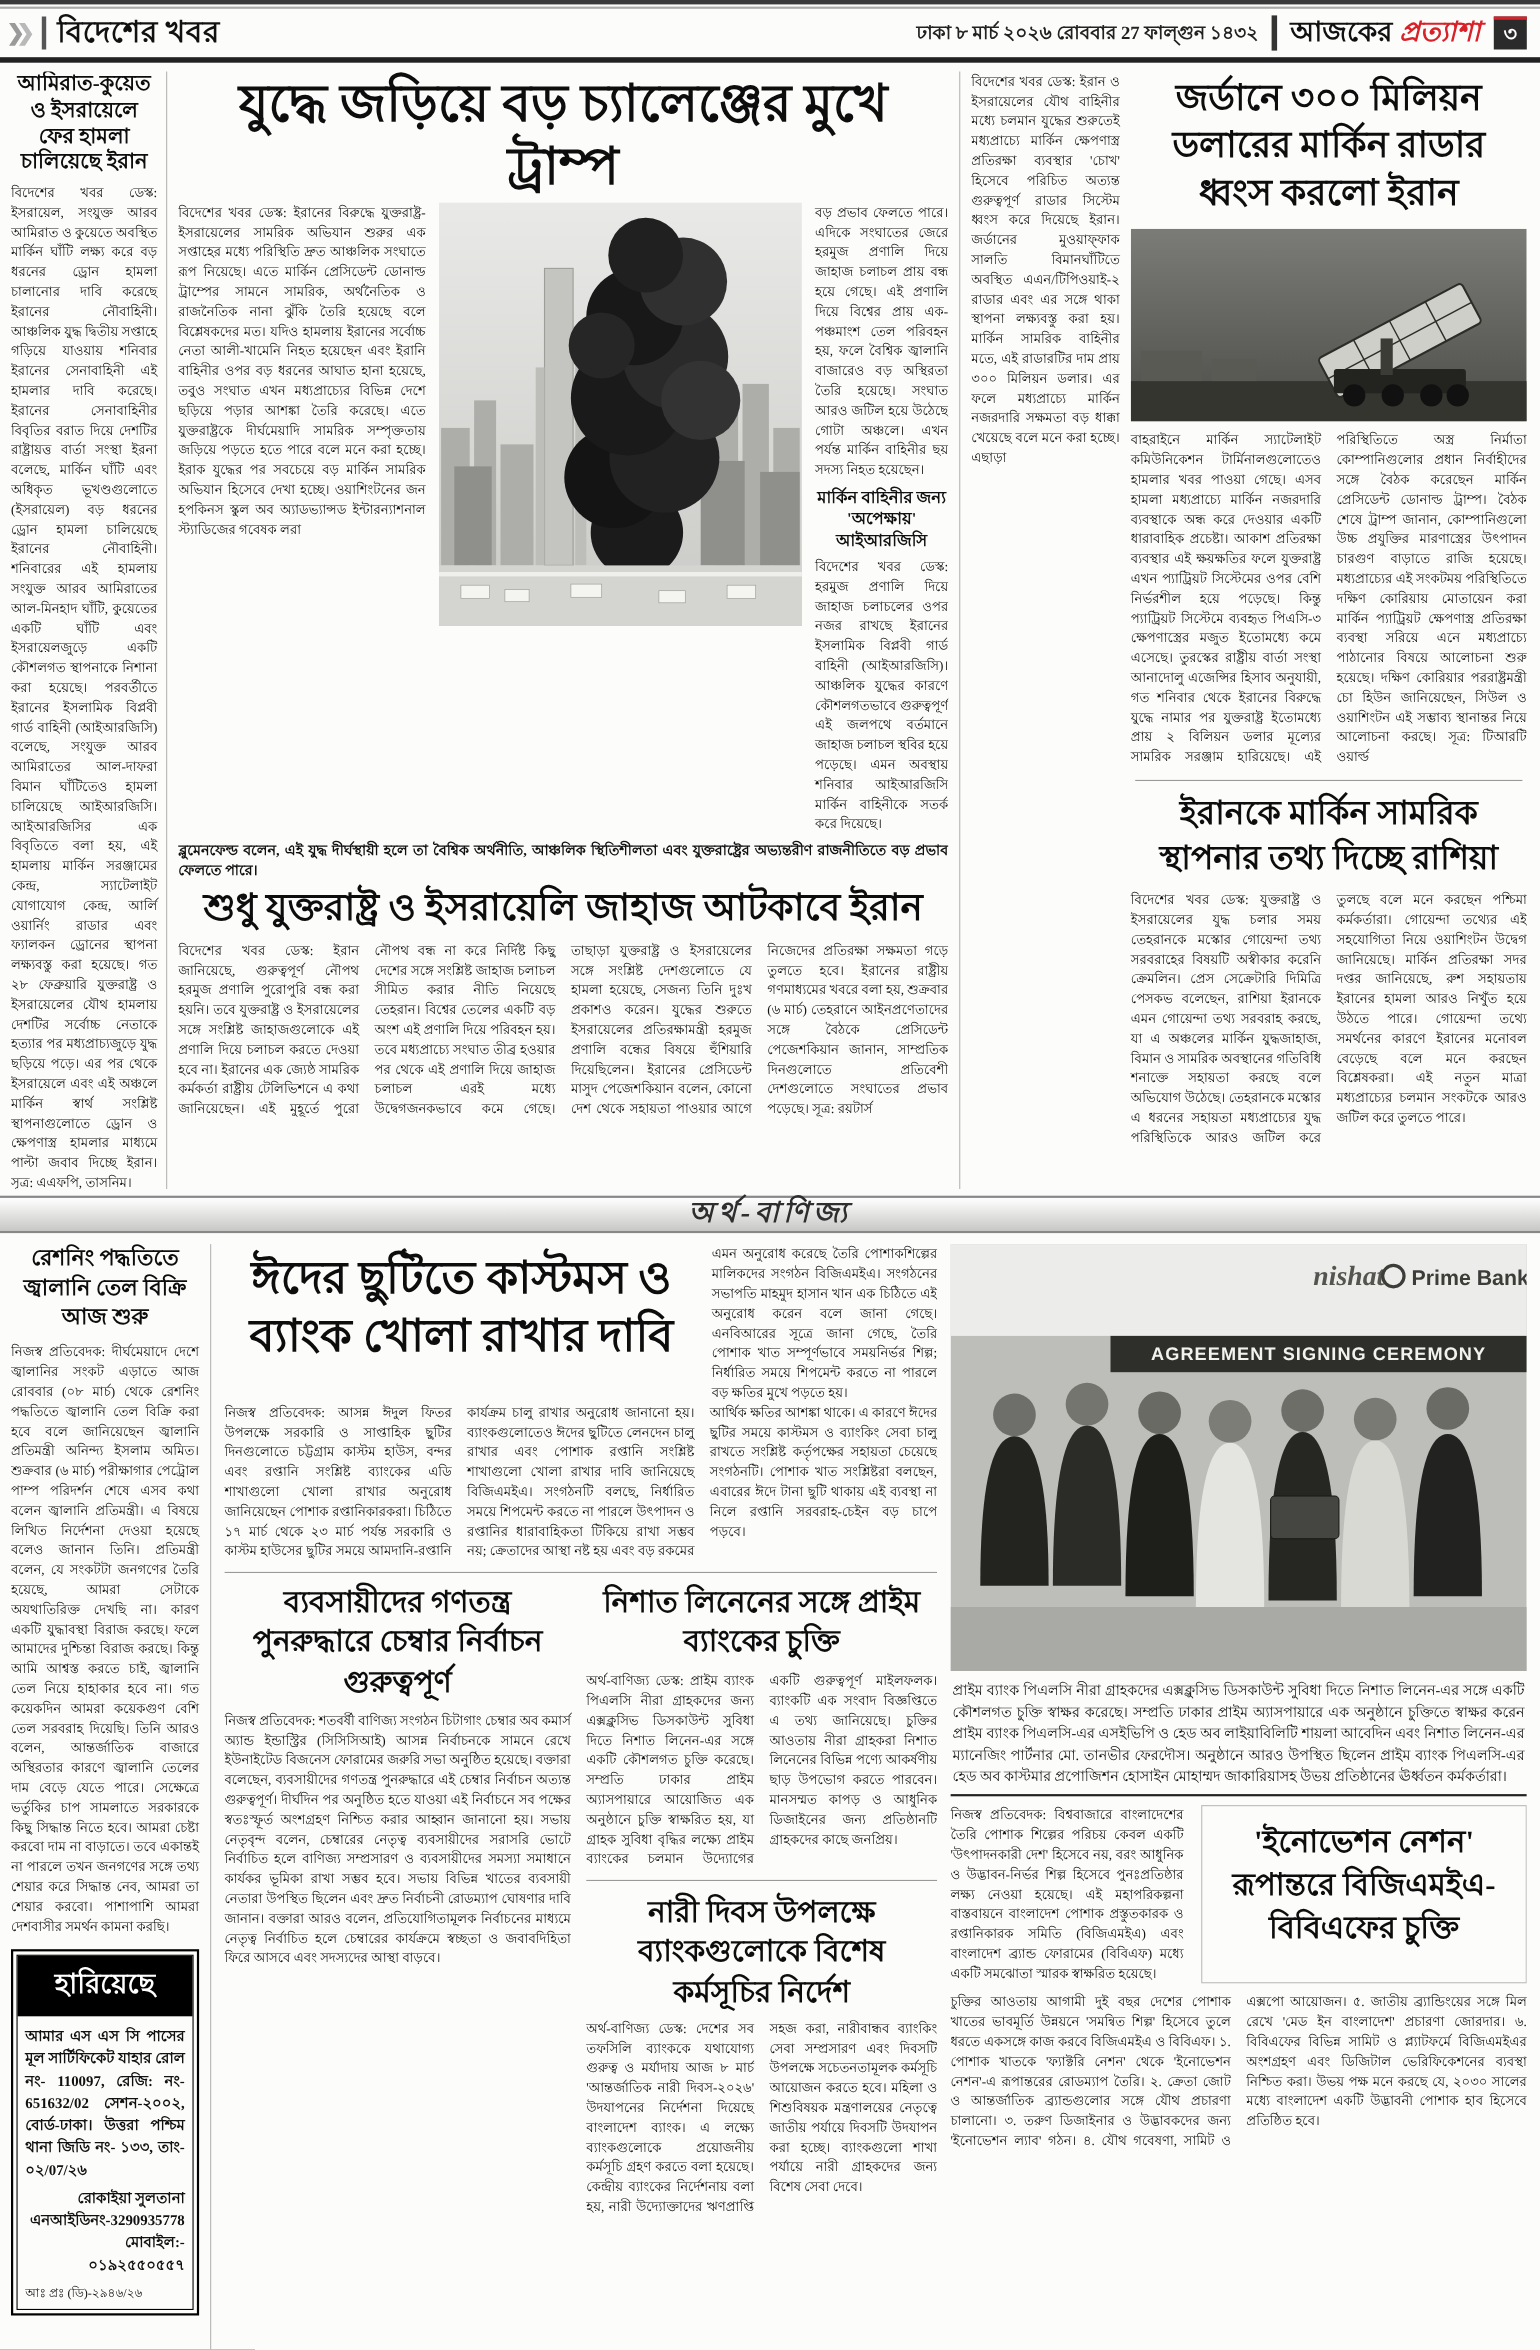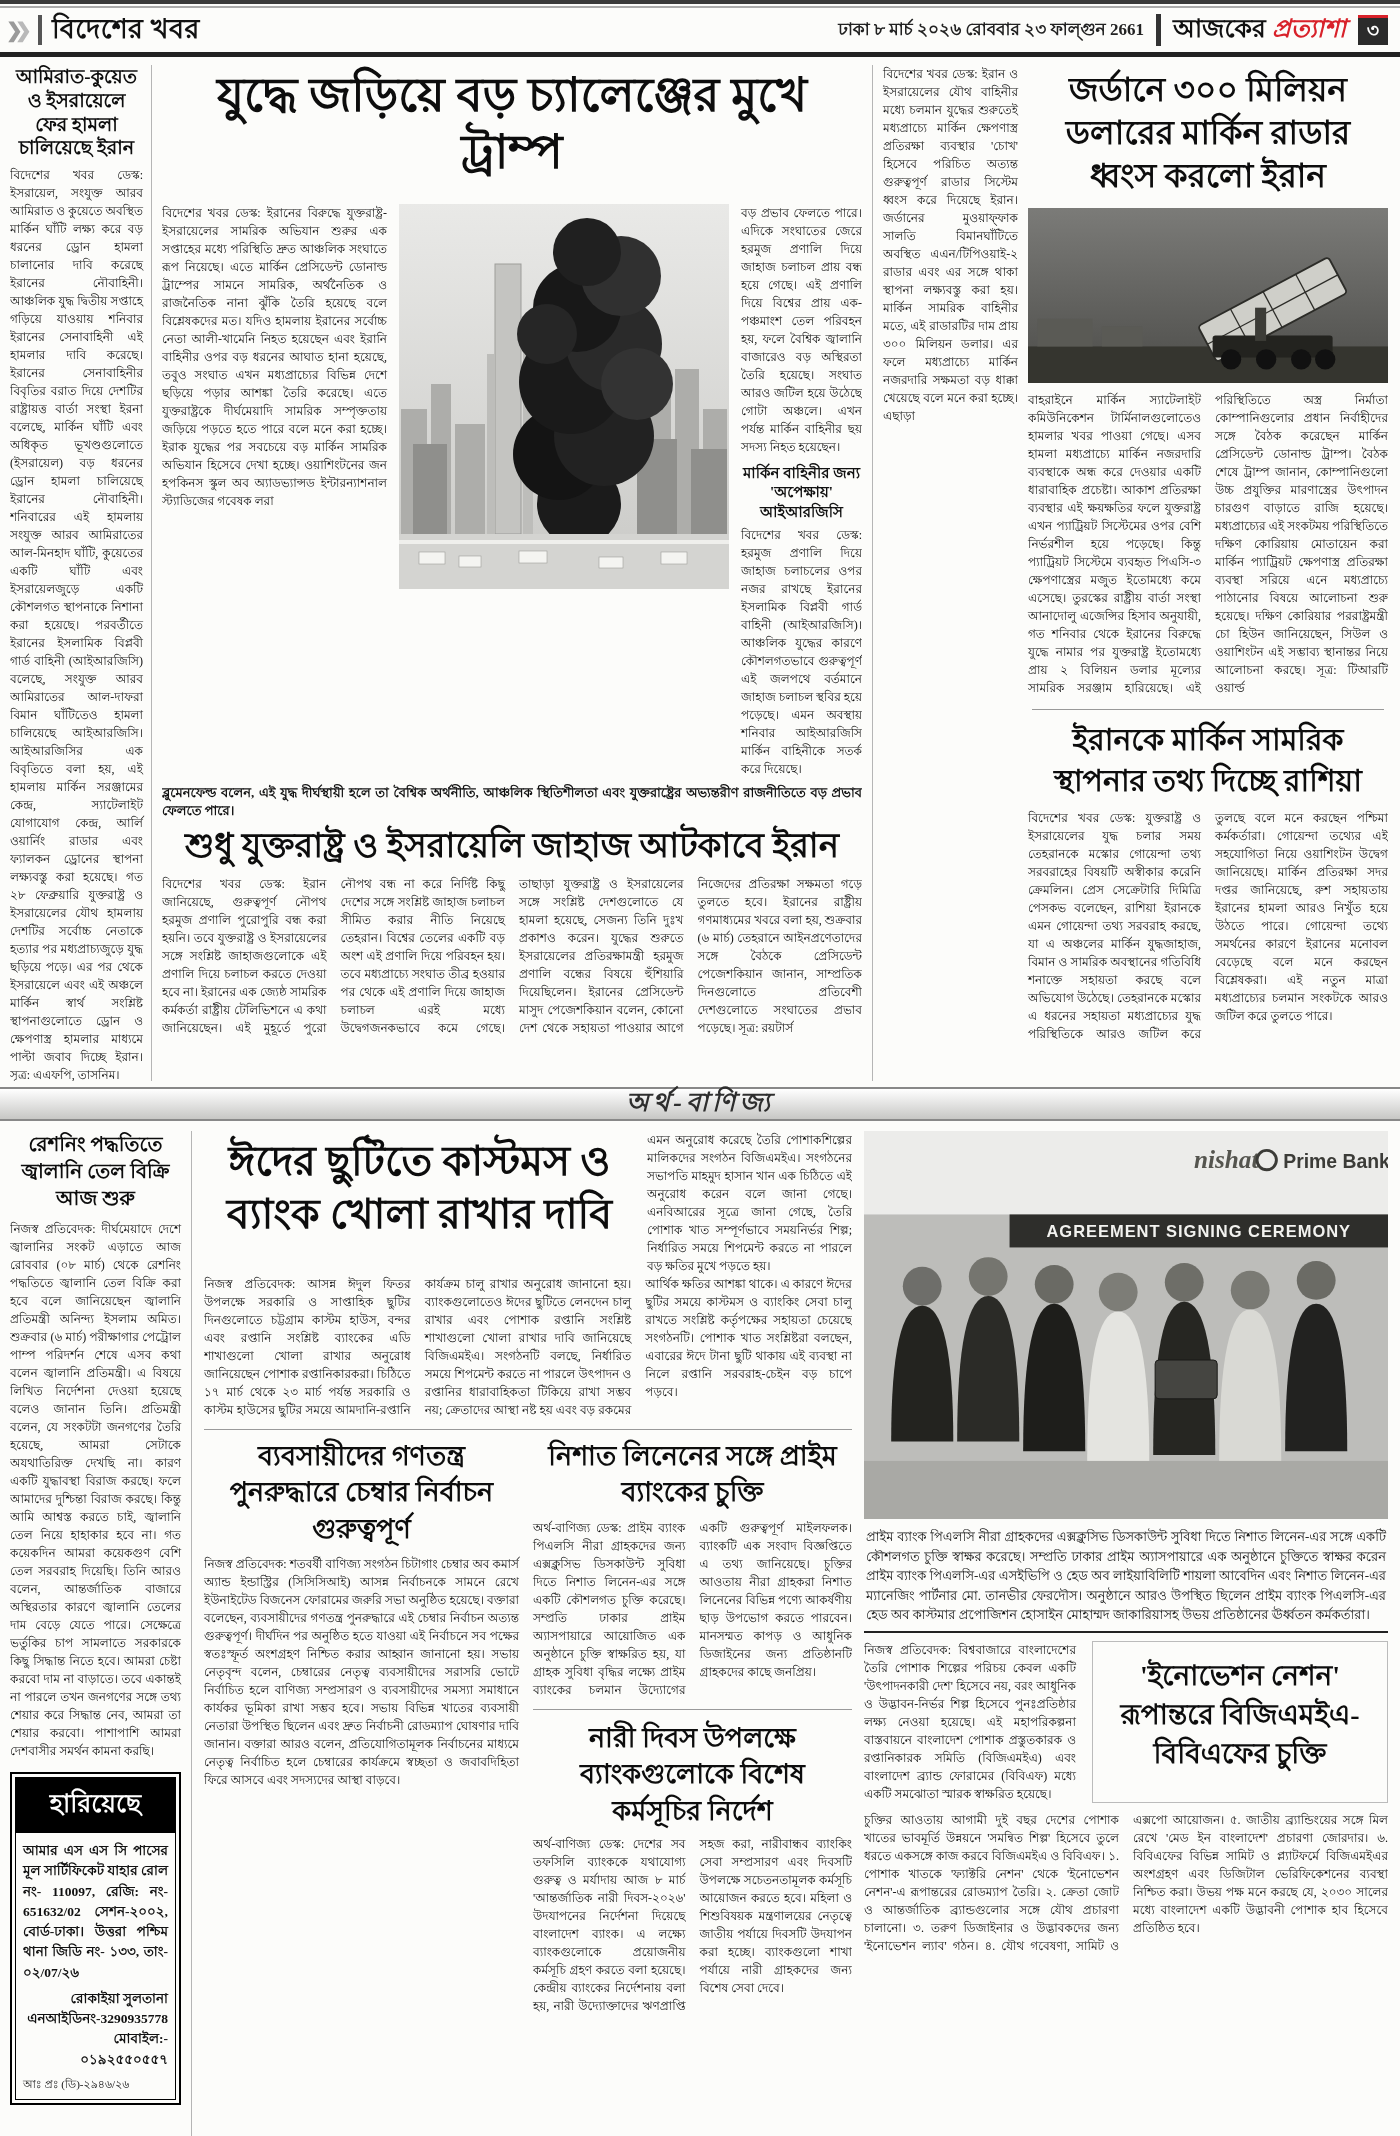--- a/index.html
+++ b/index.html
@@ -24,21 +24,21 @@
   
   .body-txt { font-size:12px; line-height:1.5; text-align:justify; }
   h1,h2,h3,h4 { font-weight:bold; color:#0d0d0d; }
   .photo-ph { width:100%; display:block; }
   
   .top-grid { display:grid; grid-template-columns:142px 700px 1fr; gap:10px; padding:6px 12px 0 10px; height:1022px; overflow:hidden; }
   .left-rail { border-right:1px solid #b5b5b5; padding-right:8px; overflow:hidden; }
   .left-rail h2 { font-size:19px; text-align:center; line-height:1.25; margin-bottom:6px; }
   
   .main-zone { overflow:hidden; }
-  .main-zone h1 { font-size:47px; line-height:1.22; text-align:center; margin:2px 0 22px; }
+  .main-zone h1 { font-size:47px; line-height:1.22; text-align:center; margin:2px 0 2px; }
   .main-row { display:grid; grid-template-columns:225px 330px 1fr; gap:12px; }
   .subhead-sm { font-size:15px; font-weight:bold; text-align:center; line-height:1.3; margin:8px 0 4px; }
   .cap-row { font-size:13px; font-weight:bold; line-height:1.4; margin:6px 0 4px; text-align:justify; }
   .kicker { font-size:27px; font-weight:bold; text-align:center; margin:6px 0 2px; }
   .main-zone h2.h-mid { font-size:34px; line-height:1.25; text-align:center; margin:2px 0 8px; }
   .cols-4 { columns:4; column-gap:14px; }
   .cols-3 { columns:3; column-gap:14px; }
   .cols-2 { columns:2; column-gap:14px; }
   
   .right-zone { display:grid; grid-template-columns:135px 1fr; gap:10px; border-left:1px solid #b5b5b5; padding-left:10px; overflow:hidden; }
@@ -77,21 +77,21 @@
   <div class="toprule"></div>
 
   <header class="hdr">
     <span class="flip-icon">
         <span>❯</span>
         <span>❯</span>
       </span>
     <span class="hdr-bar"></span>
     <span class="sec-title">বিদেশের খবর</span>
     <span class="hdr-right">
-      <span class="dateline">ঢাকা ৮ মার্চ ২০২৬ রোববার ২৩ ফাল্গুন 2661</span>
+      <span class="dateline">ঢাকা ৮ মার্চ ২০২৬ রোববার 27 ফাল্গুন ১৪৩২</span>
       <span class="logo-bar"></span>
       <span class="logo"><span class="l1">আজকের</span> <span class="l2">প্রত্যাশা</span></span>
       <span class="pagenum">৩</span>
     </span>
   </header>
   <div class="hdr-under"></div>
 
   <section class="top-grid">
 
     <div class="left-rail">

